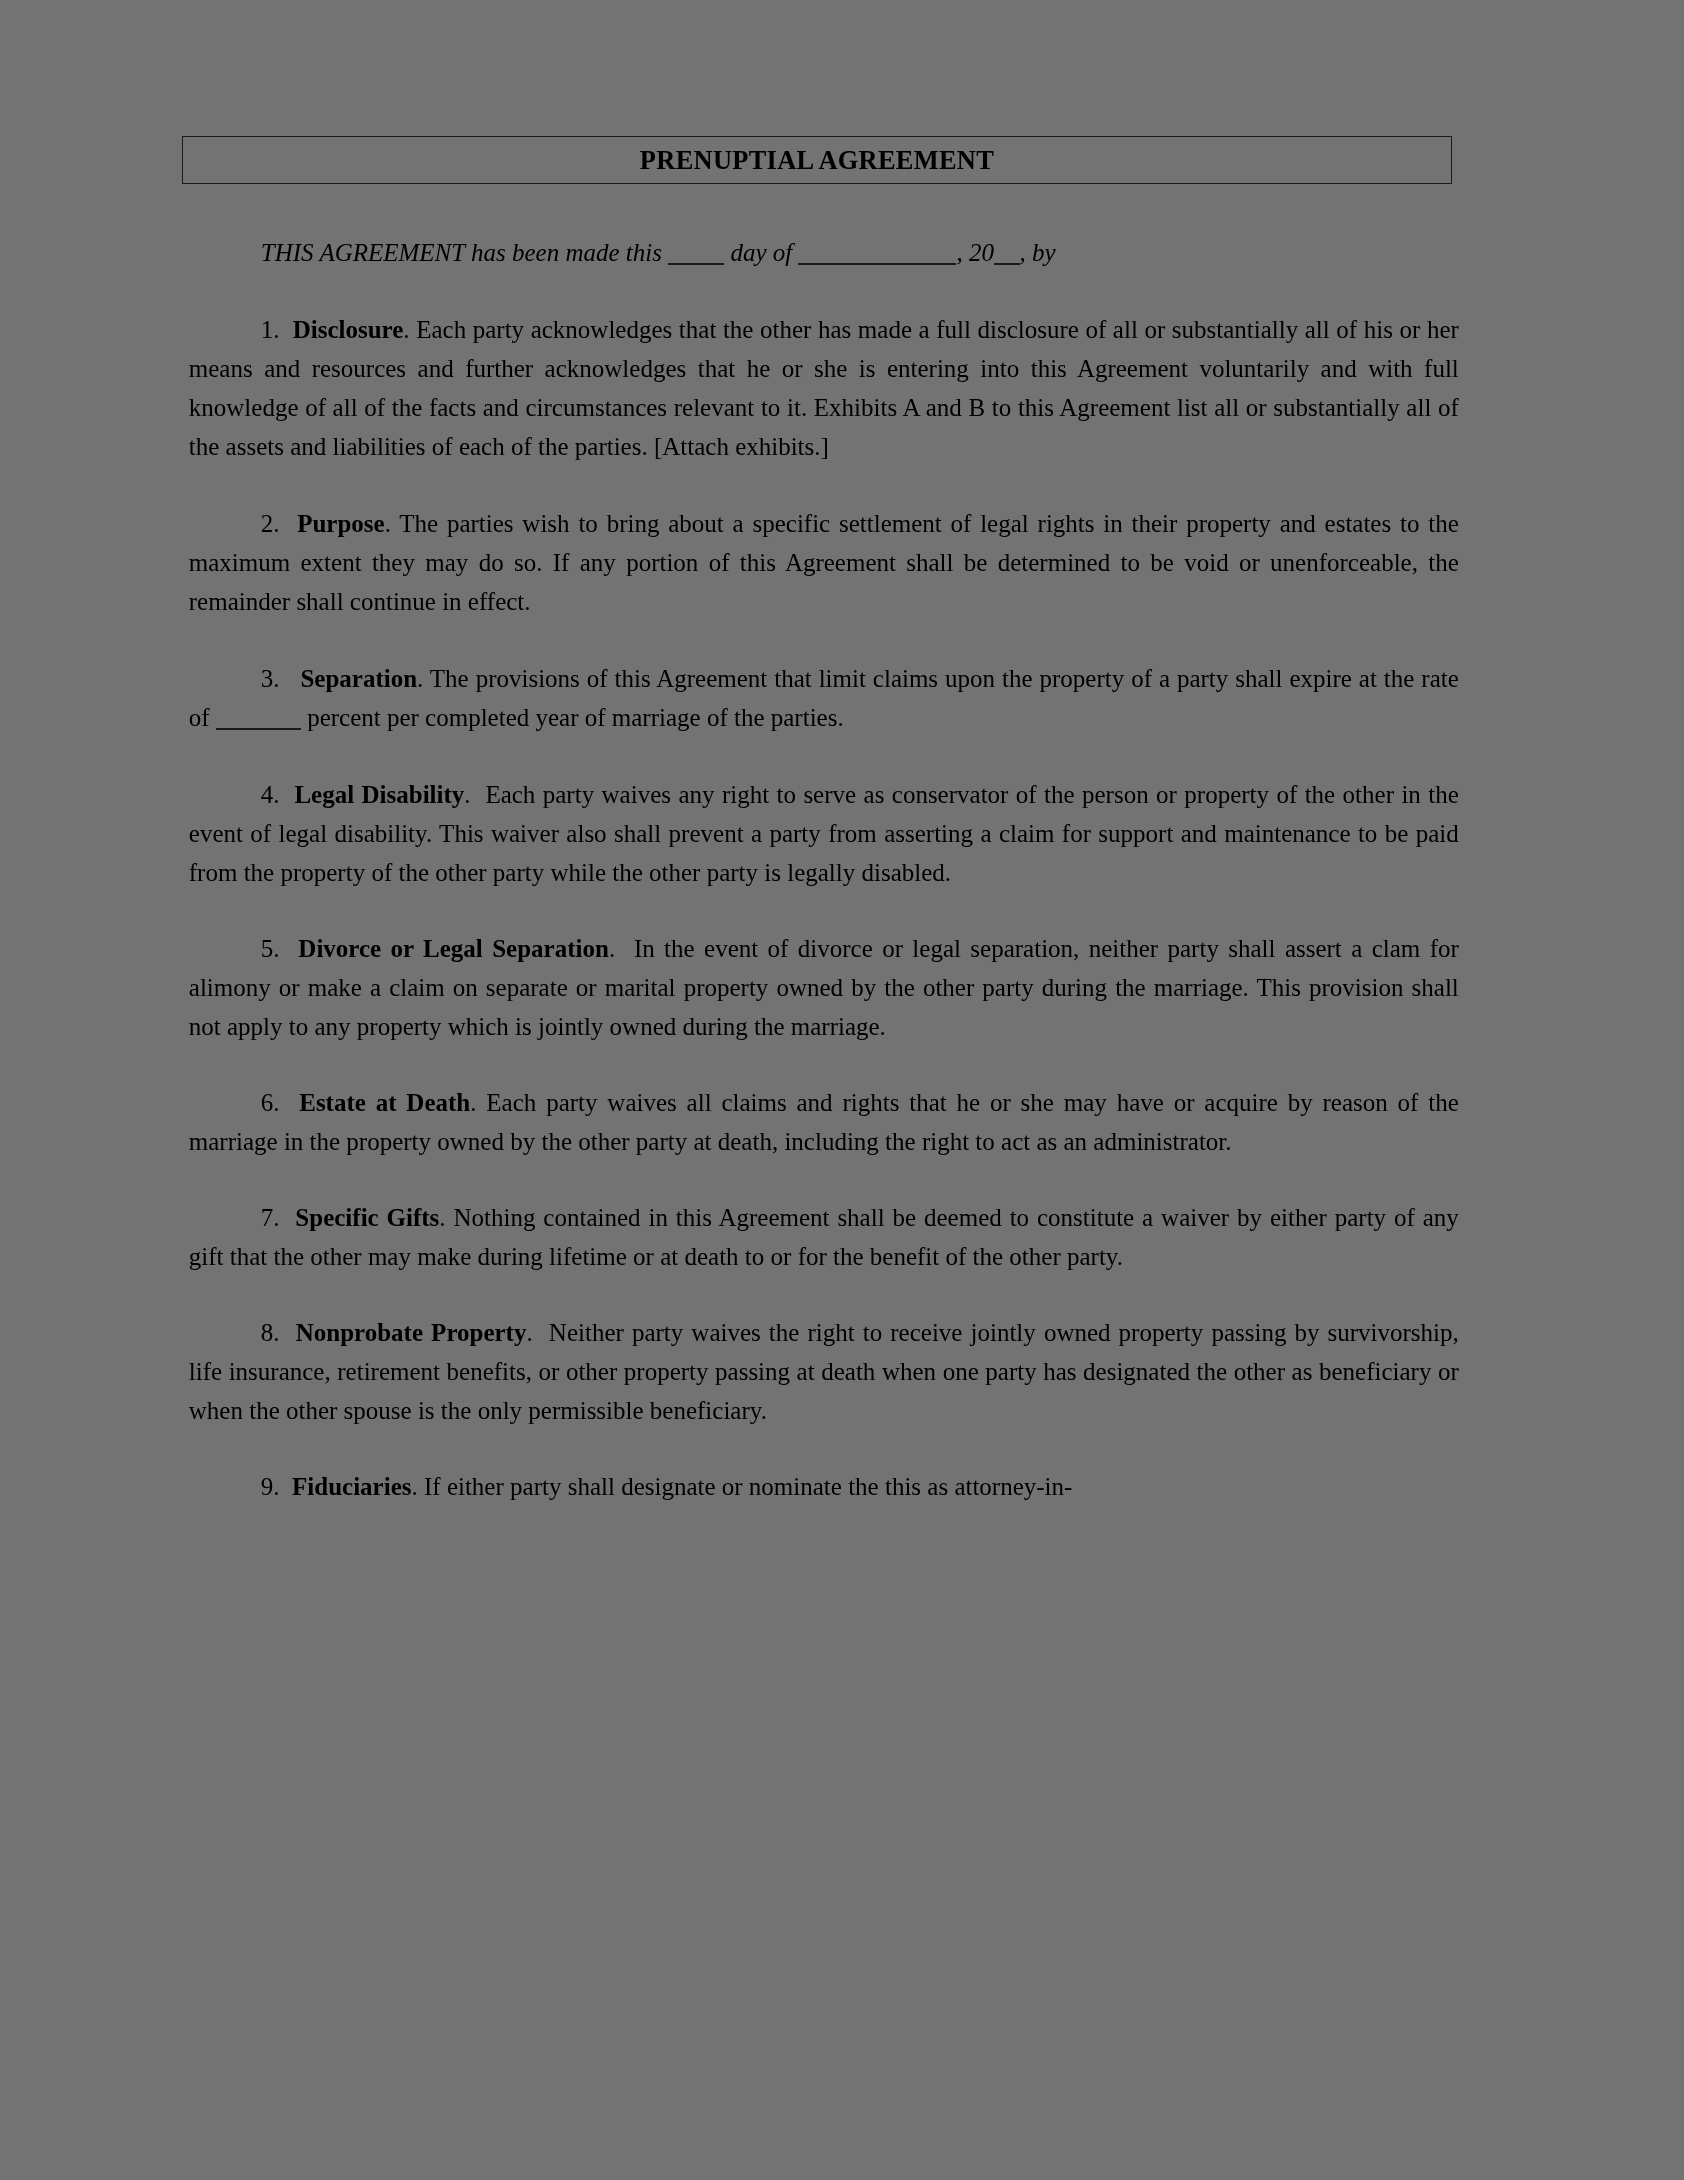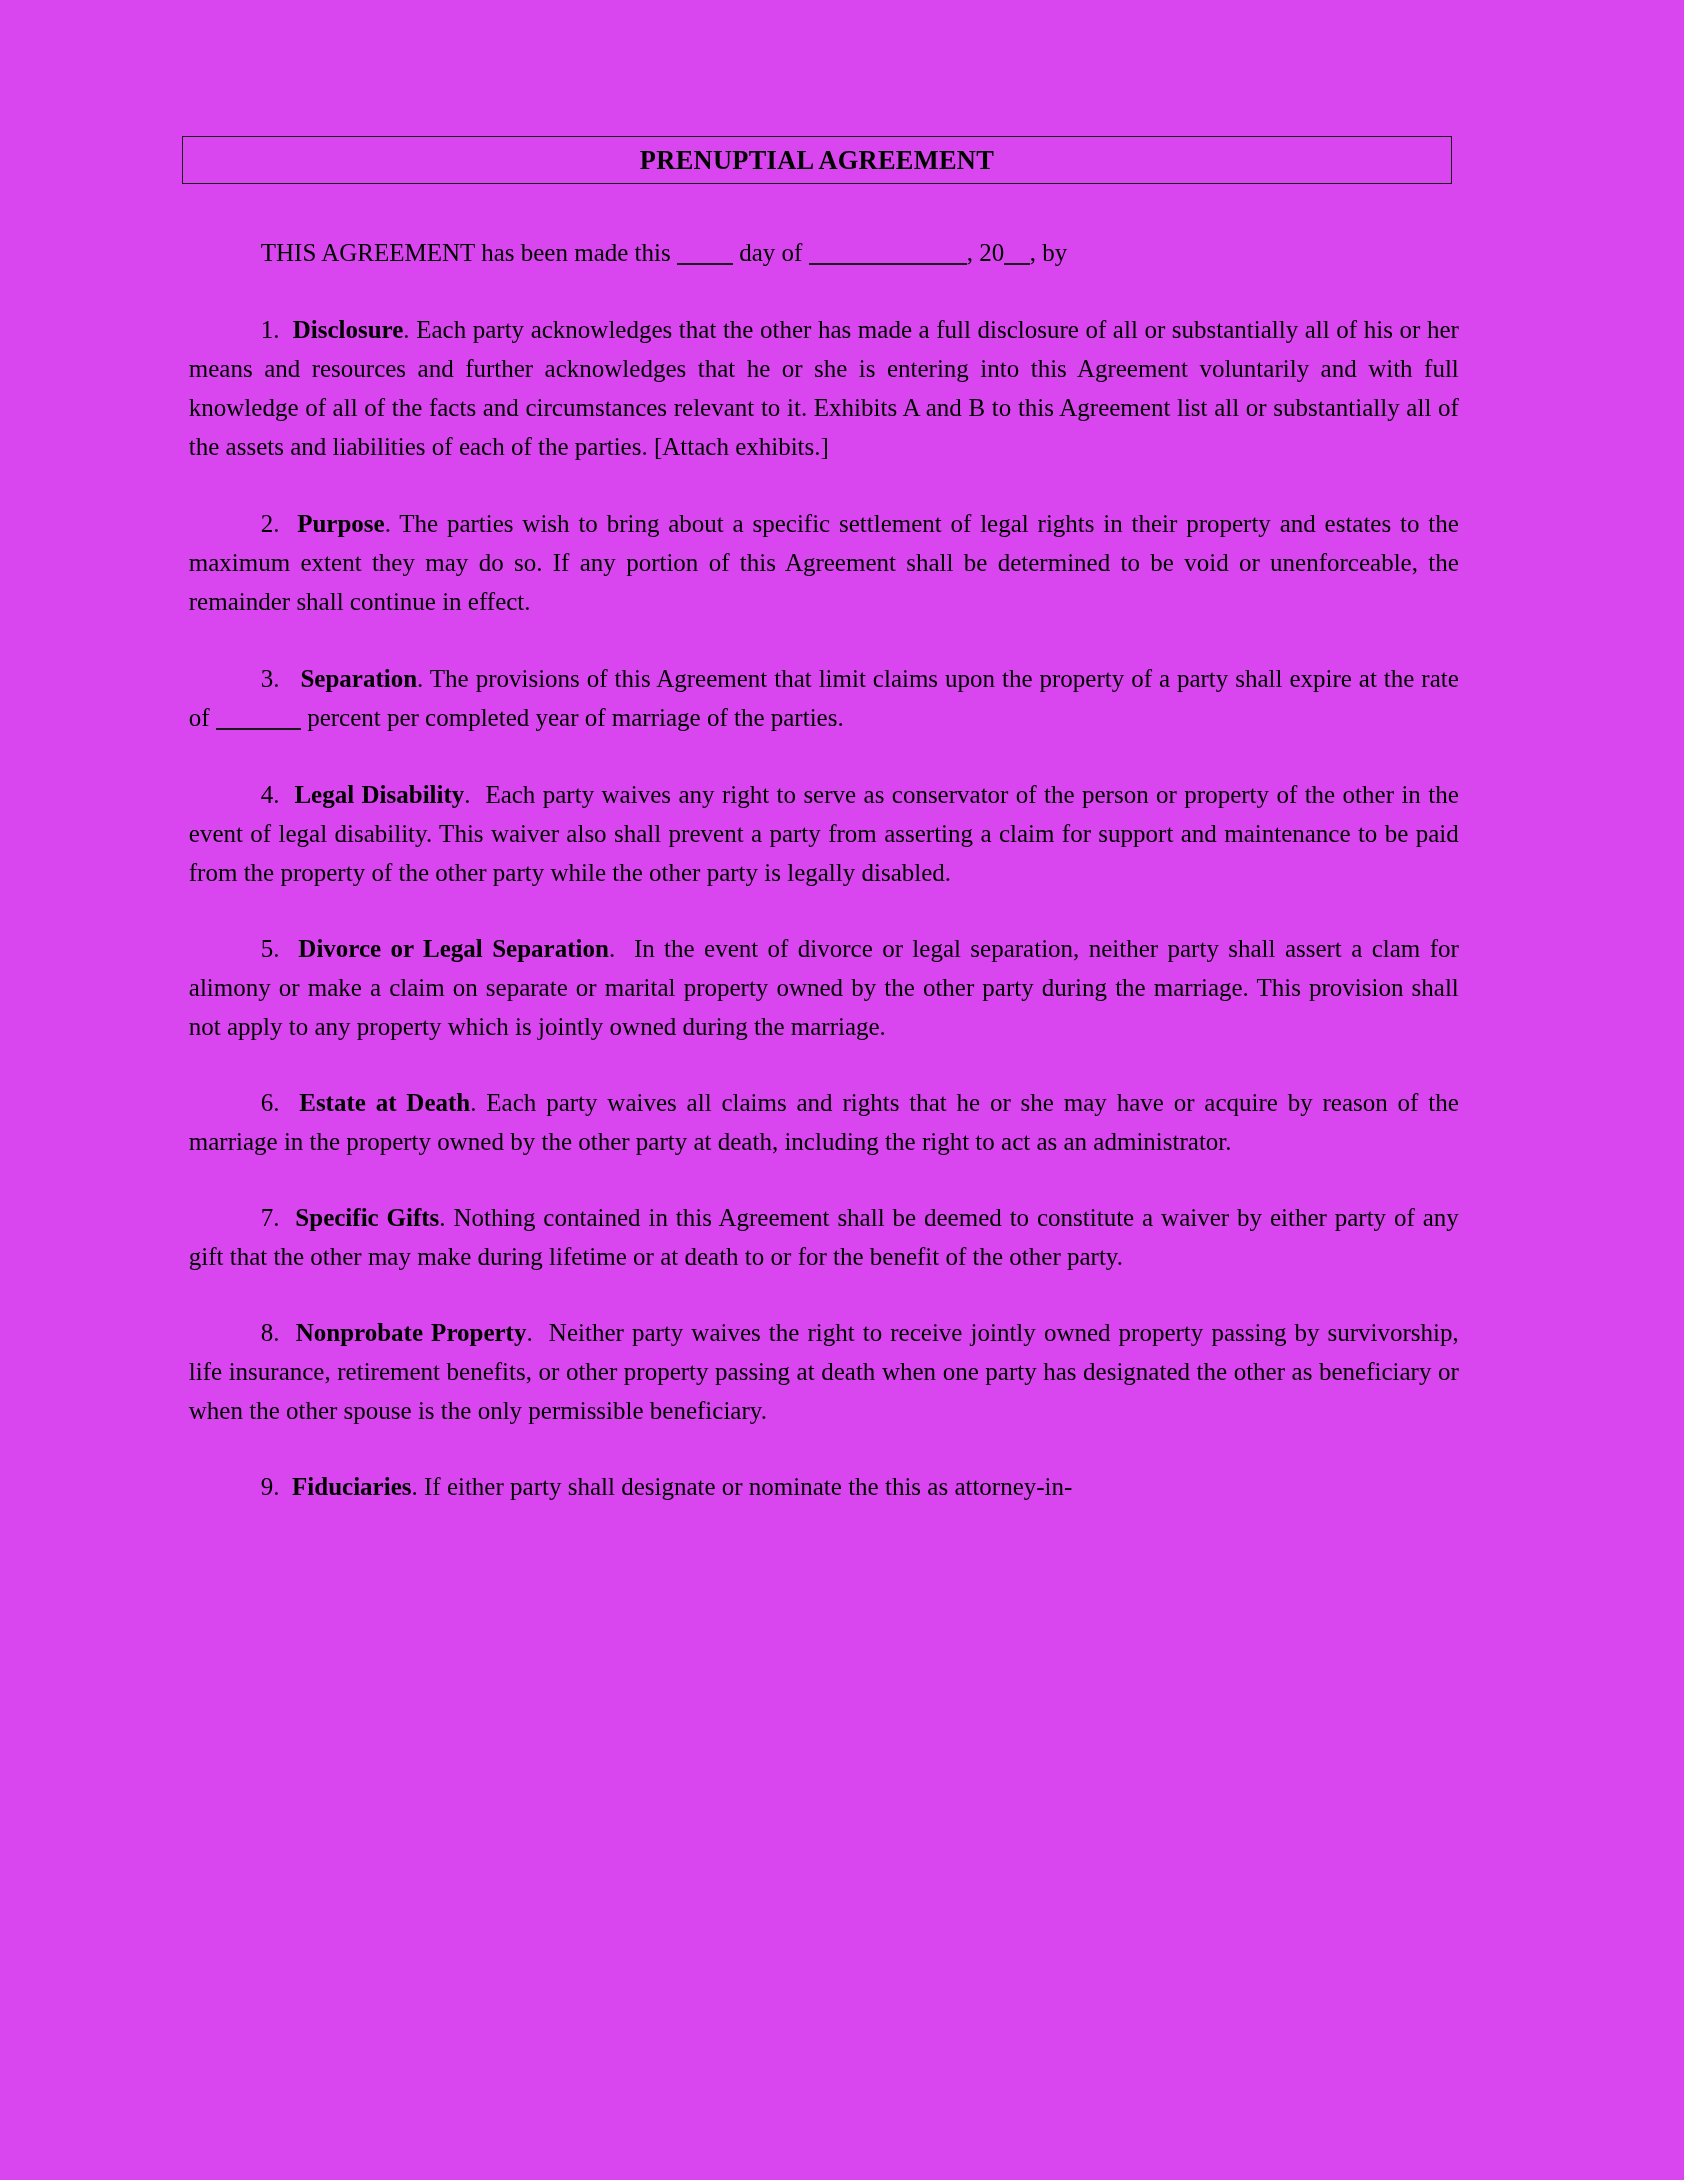--- a/index.html
+++ b/index.html
@@ -13,21 +13,21 @@
     height: 2181px;
     font-family: "Liberation Serif", "DejaVu Serif", serif;
     color: #000000;
     overflow: hidden;
   }
 
   .page {
     position: relative;
     width: 1685px;
     height: 2181px;
-    background: #d946ef;
+    background: #737373;
     box-sizing: border-box;
     padding: 136px 233px 0 182px;
   }
 
   
   .title-box {
     box-sizing: border-box;
     width: 1270px;
     height: 48px;
     border: 1.7px solid #1a1a1a;
@@ -91,20 +91,21 @@
     text-indent: 0;
   }
   .blank-name-a { width: 181px; }
   .blank-name-b { width: 262px; }
 
   
   .recital {
     margin: 0;
     text-align: justify;
     text-indent: 72px;
+    font-style: italic;
   }
 </style>
 </head>
 <body>
 
 <div class="page">
 
   <div class="title-box">
     <div class="title-text">PRENUPTIAL AGREEMENT</div>
   </div>

